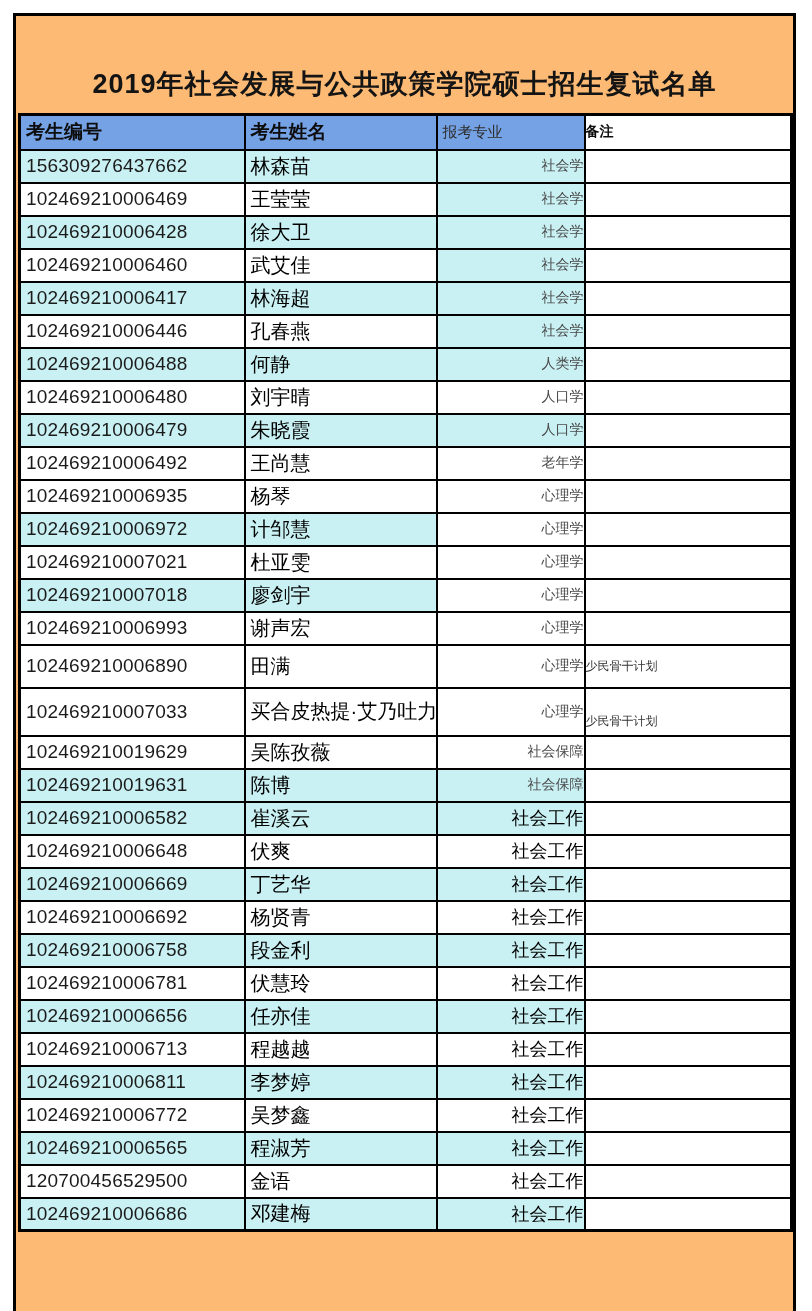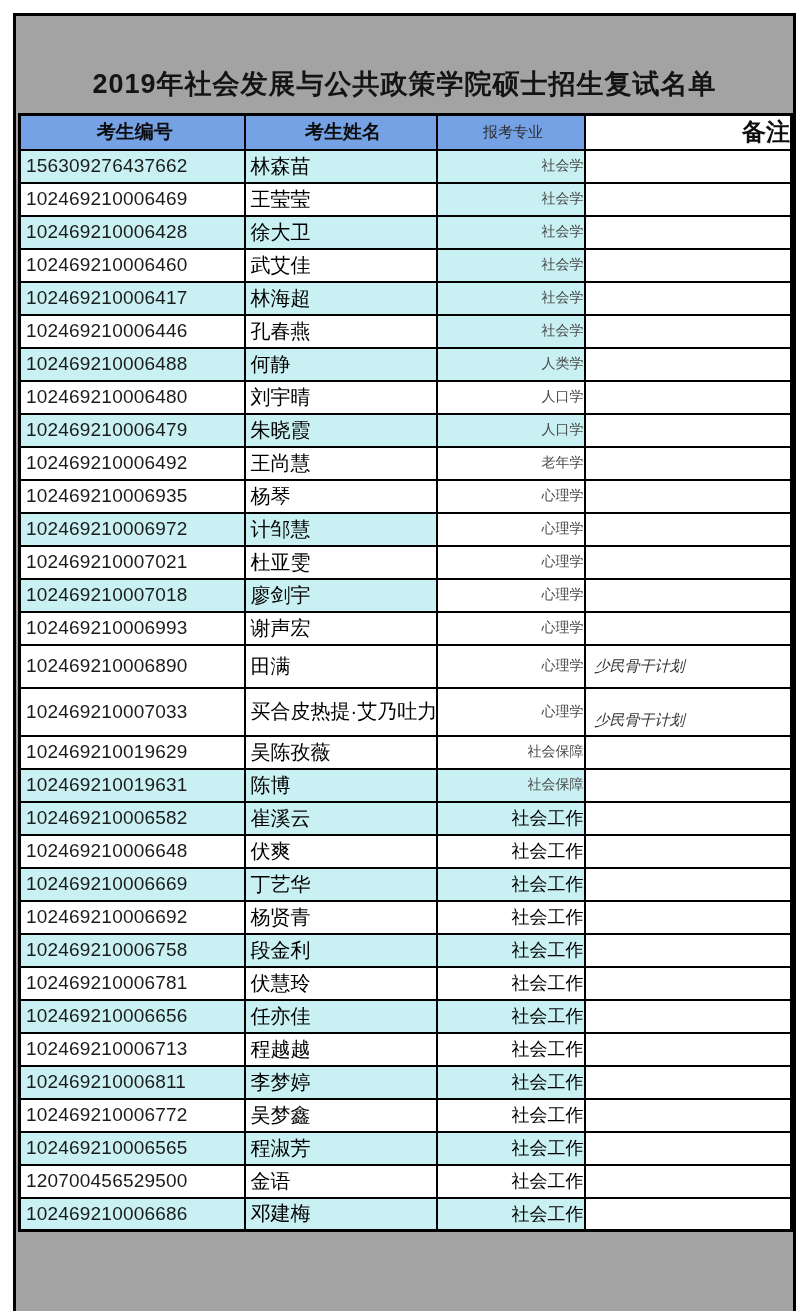--- a/index.html
+++ b/index.html
@@ -3,21 +3,21 @@
 <meta charset="utf-8">
 <style>
   html,body{margin:0;padding:0;background:#ffffff;}
   body{
     width:812px;height:1311px;position:relative;overflow:hidden;
     font-family:"Liberation Sans","DejaVu Sans",sans-serif;
   }
   .frame{
     position:absolute;left:13px;top:13px;width:783px;height:1298px;
     border-top:3px solid #000;border-left:3px solid #000;border-right:3px solid #000;
-    box-sizing:border-box;background:#a3a3a3;
+    box-sizing:border-box;background:#fdba74;
   }
   .title{
     margin-top:50px;margin-bottom:11px;
     text-align:center;font-size:27px;font-weight:bold;color:#141414;
     letter-spacing:1px;line-height:36px;white-space:nowrap;
   }
   table{
     border-collapse:collapse;table-layout:fixed;
     margin-left:2px;width:775px;
     border:3px solid #000;
@@ -25,30 +25,30 @@
   col.w1{width:225px}col.w2{width:192px}col.w3{width:148px}
   th,td{
     border:2px solid #000;box-sizing:border-box;
     vertical-align:middle;overflow:hidden;white-space:nowrap;
     padding:0 0 0 5px;
   }
   tr{height:33px;}
   tr.hdr{height:35px;}
   tr.tall{height:43px;}
   tr.taller{height:48px;}
-  th{background:var(--blue);text-align:center;font-weight:bold;font-size:19px;color:#0d0d0d;}
+  th{background:var(--blue);text-align:left;font-weight:bold;font-size:19px;color:#0d0d0d;}
   th.c3{font-weight:400;font-size:15px;color:#2e2e2e;}
-  th.c4{background:#ffffff;text-align:right;font-size:24px;padding-left:8px;}
+  th.c4{background:#ffffff;text-align:left;font-size:14px;padding-left:0;}
   td{background:#ffffff;}
   td.hl{background:var(--cyan);}
   td.c1{font-size:19px;color:#1b1b1b;letter-spacing:0.2px;}
   td.c2{font-size:20px;color:#000;}
   td.c3{font-size:14px;color:#4a4a4a;text-align:right;}
   td.c3.big{font-size:18px;color:#000;}
-  td.c4{font-size:15px;color:#333;padding-left:9px;font-style:italic;}
+  td.c4{font-size:12px;color:#333;padding-left:0;}
   td.c4.low{vertical-align:bottom;padding-bottom:5px;}
 </style>
 </head>
 <body>
 
 <div class="frame">
   <div class="title">2019年社会发展与公共政策学院硕士招生复试名单</div>
 
   <table>
     <colgroup>

